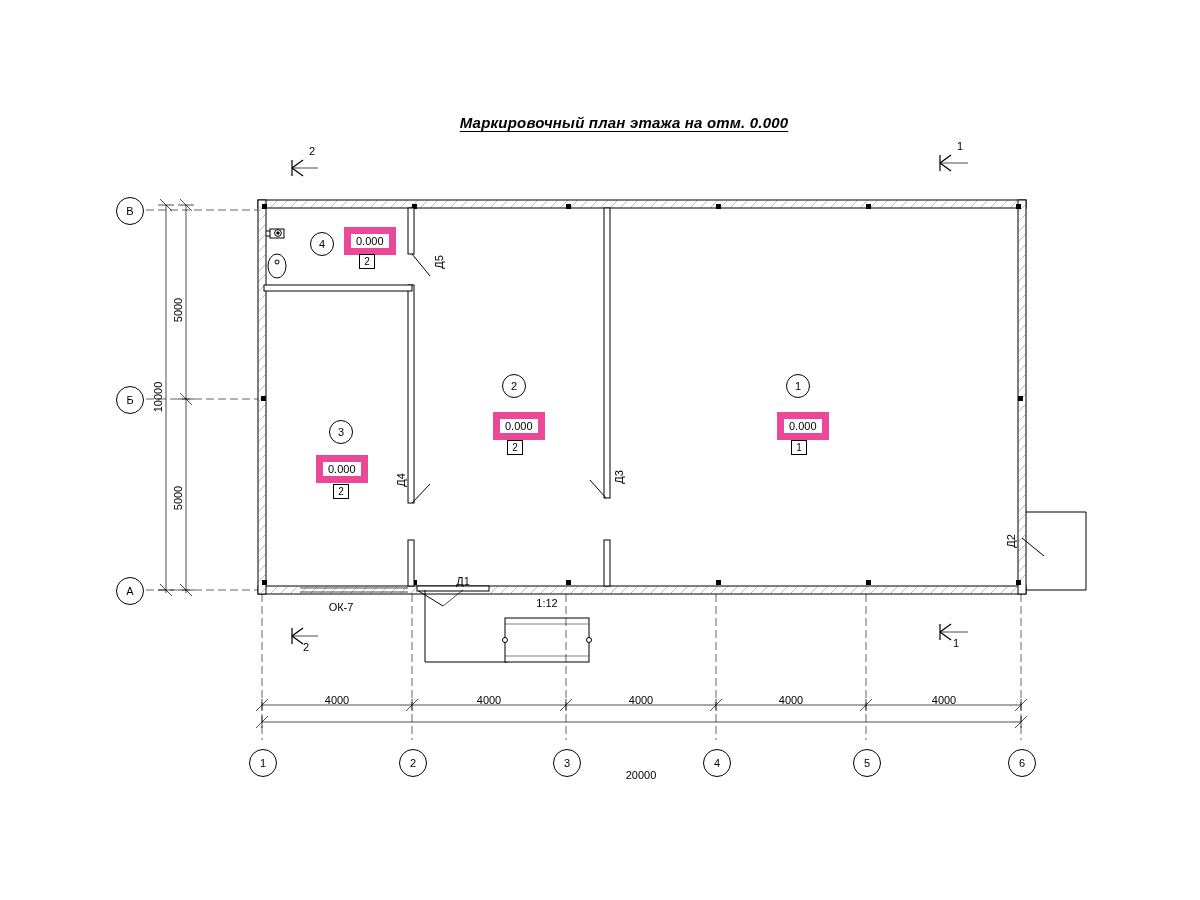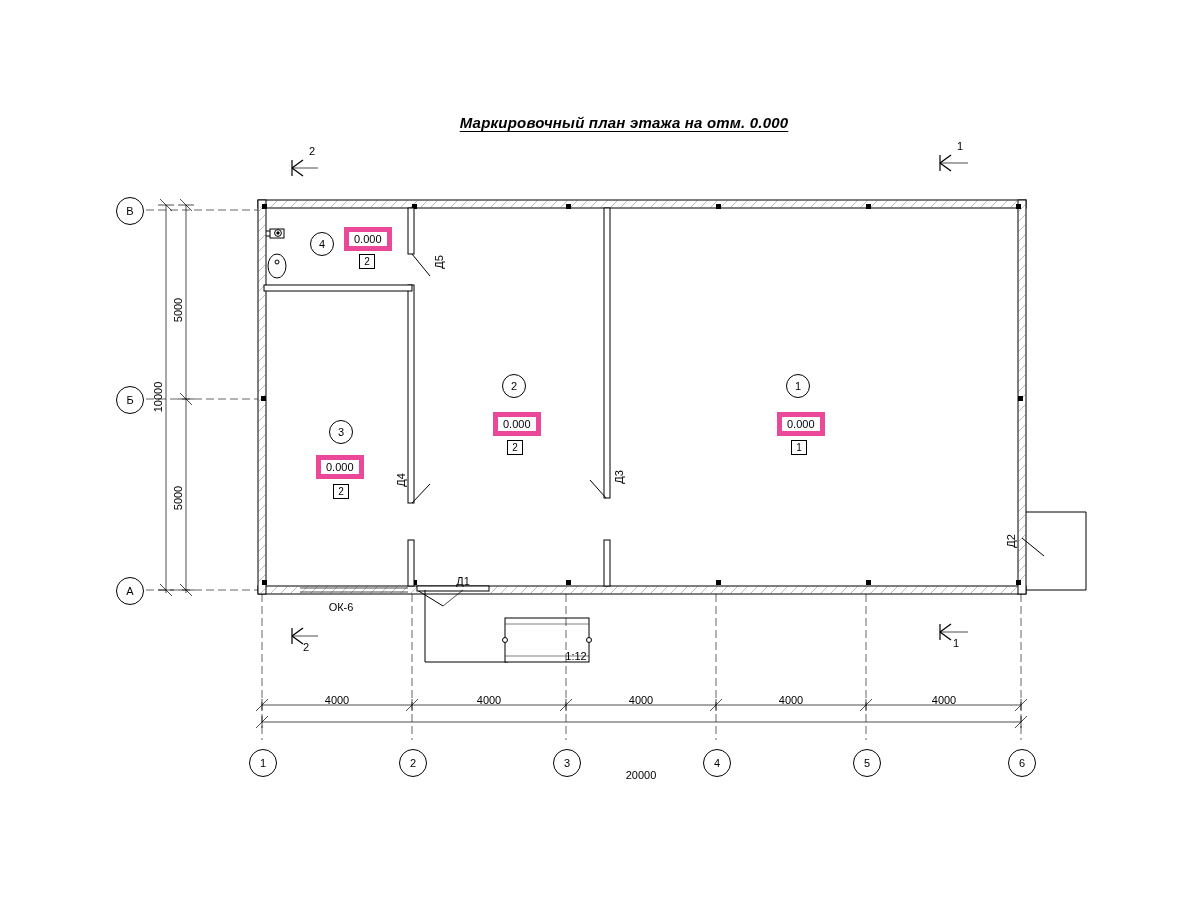--- a/index.html
+++ b/index.html
@@ -28,21 +28,21 @@
     font-size:11px;background:#fff;
   }
   .circ.sm{width:22px;height:22px;}
   .circ.md{width:26px;height:26px;}
 
   .box{
     position:absolute;border:1px solid #000;background:#fff;
     font-size:10px;display:flex;align-items:center;justify-content:center;
   }
   .elev{
-    position:absolute;border:5px solid #ec4899;background:#fff;
+    position:absolute;border:7px solid #ec4899;background:#fff;
     font-size:11px;padding:1px 5px;white-space:nowrap;
   }
 </style>
 </head>
 <body>
 
 <div class="stage">
 
   <div class="title">
     <u>Маркировочный план этажа на отм. 0.000</u>
@@ -500,22 +500,22 @@
   <div class="box" style="left:359px;top:254px;width:14px;height:13px;">
       <span>2</span>
     </div>
 
   <div class="lbl mid" style="left:463px;top:581px;transform:translate(-50%,-50%);">Д1</div>
   <div class="lbl mid vert" style="left:1011px;top:541px;transform:translate(-50%,-50%) rotate(-90deg);">Д2</div>
   <div class="lbl mid vert" style="left:619px;top:477px;transform:translate(-50%,-50%) rotate(-90deg);">Д3</div>
   <div class="lbl mid vert" style="left:401px;top:480px;transform:translate(-50%,-50%) rotate(-90deg);">Д4</div>
   <div class="lbl mid vert" style="left:439px;top:262px;transform:translate(-50%,-50%) rotate(-90deg);">Д5</div>
 
-  <div class="lbl c" style="left:341px;top:601px;">ОК-6</div>
+  <div class="lbl c" style="left:341px;top:601px;">ОК-7</div>
 
   <div class="lbl" style="left:309px;top:145px;">2</div>
   <div class="lbl" style="left:957px;top:140px;">1</div>
   <div class="lbl" style="left:303px;top:641px;">2</div>
   <div class="lbl" style="left:953px;top:637px;">1</div>
 
-  <div class="lbl mid" style="left:547px;top:656px;transform:translate(-50%,-50%);margin-left:29px;">1:12</div>
+  <div class="lbl mid" style="left:547px;top:603px;transform:translate(-50%,-50%);">1:12</div>
 
 </div>
 
 </body></html>

